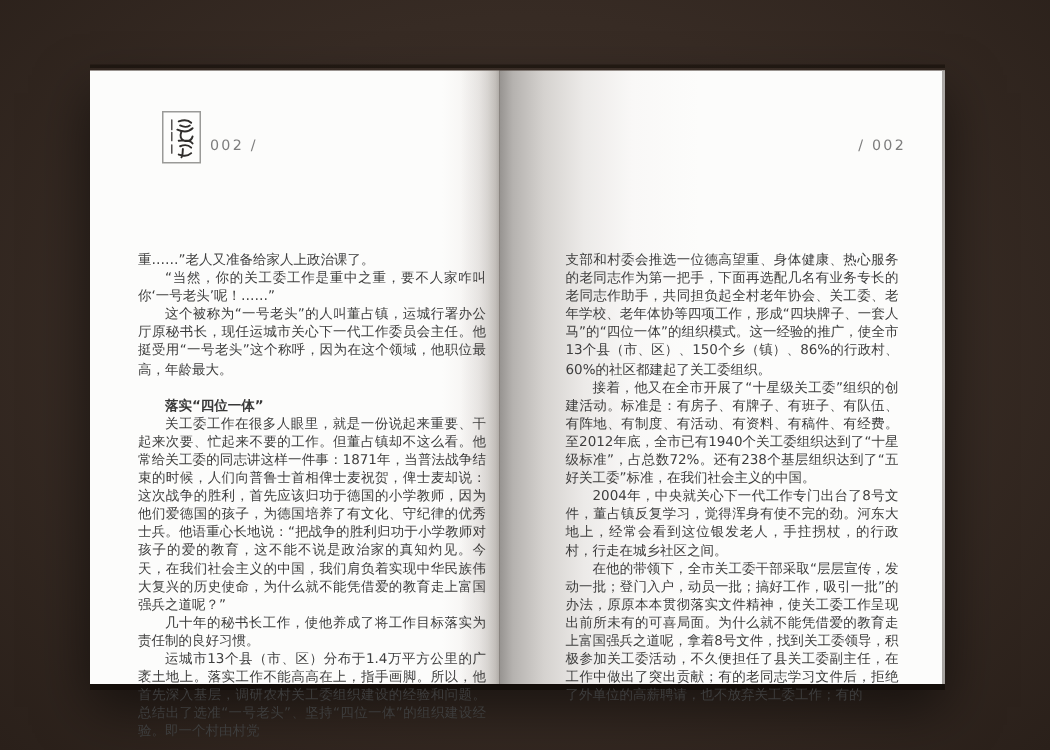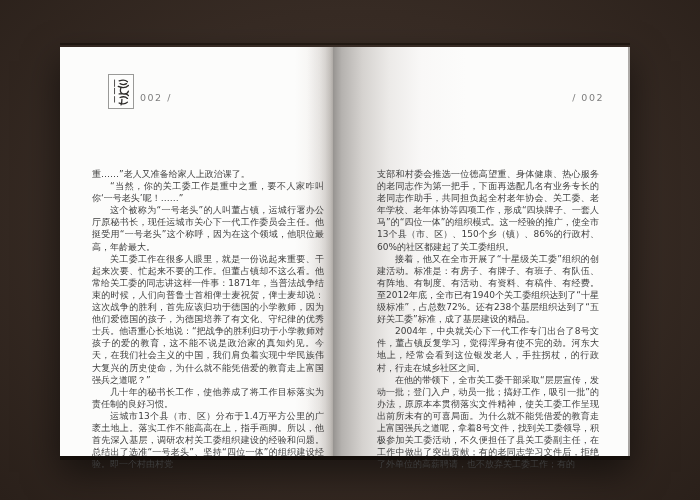--- a/index.html
+++ b/index.html
@@ -76,32 +76,33 @@
             <path d="M13 13 q-2 6 2 7 q5 1 6 -3 M11 20 q8 -1 10 2" stroke-width="1.4"></path>
             <path d="M12 24 q5 -2 8 1 M14 26 q0 4 -1 6 M11 30 q6 2 9 -1" stroke-width="1.4"></path>
           </g>
         </svg>
       </div>
       <div class="pagenum lp">002 /</div>
       <div class="text lp">
         <div class="blk cont">重……”老人又准备给家人上政治课了。</div>
         <div class="blk">“当然，你的关工委工作是重中之重，要不人家咋叫你‘一号老头’呢！……”</div>
         <div class="blk">这个被称为“一号老头”的人叫董占镇，运城行署办公厅原秘书长，现任运城市关心下一代工作委员会主任。他挺受用“一号老头”这个称呼，因为在这个领域，他职位最高，年龄最大。</div>
+        <div class="blk head">落实“四位一体”</div>
         <div class="blk">关工委工作在很多人眼里，就是一份说起来重要、干起来次要、忙起来不要的工作。但董占镇却不这么看。他常给关工委的同志讲这样一件事：1871年，当普法战争结束的时候，人们向普鲁士首相俾士麦祝贺，俾士麦却说：这次战争的胜利，首先应该归功于德国的小学教师，因为他们爱德国的孩子，为德国培养了有文化、守纪律的优秀士兵。他语重心长地说：“把战争的胜利归功于小学教师对孩子的爱的教育，这不能不说是政治家的真知灼见。今天，在我们社会主义的中国，我们肩负着实现中华民族伟大复兴的历史使命，为什么就不能凭借爱的教育走上富国强兵之道呢？”</div>
         <div class="blk">几十年的秘书长工作，使他养成了将工作目标落实为责任制的良好习惯。</div>
         <div class="blk">运城市13个县（市、区）分布于1.4万平方公里的广袤土地上。落实工作不能高高在上，指手画脚。所以，他首先深入基层，调研农村关工委组织建设的经验和问题。总结出了选准“一号老头”、坚持“四位一体”的组织建设经验。即一个村由村党</div>
       </div>
       <div class="gutter-shade l"></div>
     </div>
 
     <div class="page right">
       <div class="pagenum rp">/ 002</div>
       <div class="text rp">
         <div class="blk cont">支部和村委会推选一位德高望重、身体健康、热心服务的老同志作为第一把手，下面再选配几名有业务专长的老同志作助手，共同担负起全村老年协会、关工委、老年学校、老年体协等四项工作，形成“四块牌子、一套人马”的“四位一体”的组织模式。这一经验的推广，使全市13个县（市、区）、150个乡（镇）、86%的行政村、60%的社区都建起了关工委组织。</div>
-        <div class="blk">接着，他又在全市开展了“十星级关工委”组织的创建活动。标准是：有房子、有牌子、有班子、有队伍、有阵地、有制度、有活动、有资料、有稿件、有经费。至2012年底，全市已有1940个关工委组织达到了“十星级标准”，占总数72%。还有238个基层组织达到了“五好关工委”标准，成了基层建设的精品。</div>
+        <div class="blk">接着，他又在全市开展了“十星级关工委”组织的创建活动。标准是：有房子、有牌子、有班子、有队伍、有阵地、有制度、有活动、有资料、有稿件、有经费。至2012年底，全市已有1940个关工委组织达到了“十星级标准”，占总数72%。还有238个基层组织达到了“五好关工委”标准，在我们社会主义的中国。</div>
         <div class="blk">2004年，中央就关心下一代工作专门出台了8号文件，董占镇反复学习，觉得浑身有使不完的劲。河东大地上，经常会看到这位银发老人，手拄拐杖，的行政村，行走在城乡社区之间。</div>
         <div class="blk">在他的带领下，全市关工委干部采取“层层宣传，发动一批；登门入户，动员一批；搞好工作，吸引一批”的办法，原原本本贯彻落实文件精神，使关工委工作呈现出前所未有的可喜局面。为什么就不能凭借爱的教育走上富国强兵之道呢，拿着8号文件，找到关工委领导，积极参加关工委活动，不久便担任了县关工委副主任，在工作中做出了突出贡献；有的老同志学习文件后，拒绝了外单位的高薪聘请，也不放弃关工委工作；有的</div>
       </div>
       <div class="edge-stack"></div>
     </div>
 
   </div>
 </div>
 
 </body></html>

